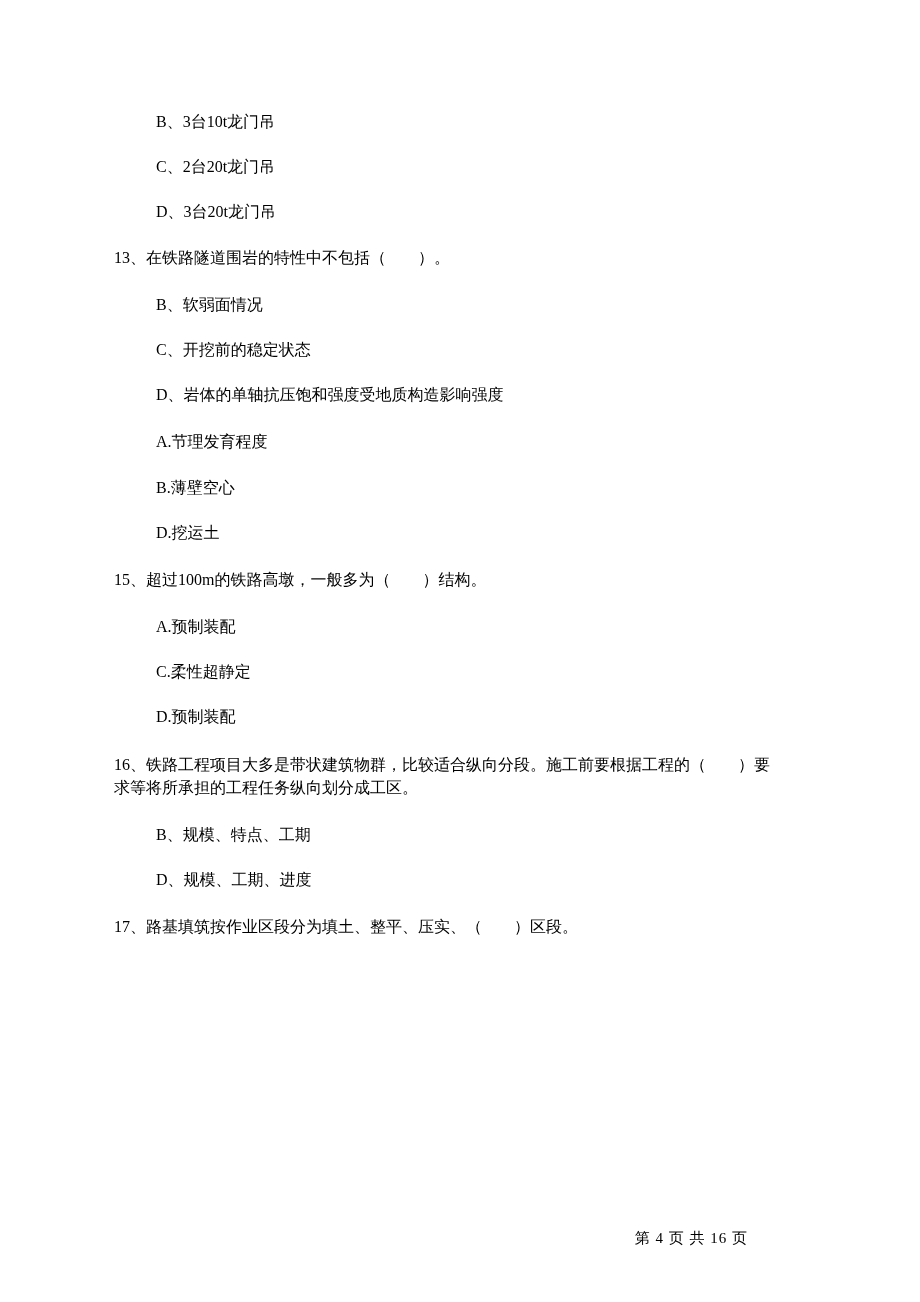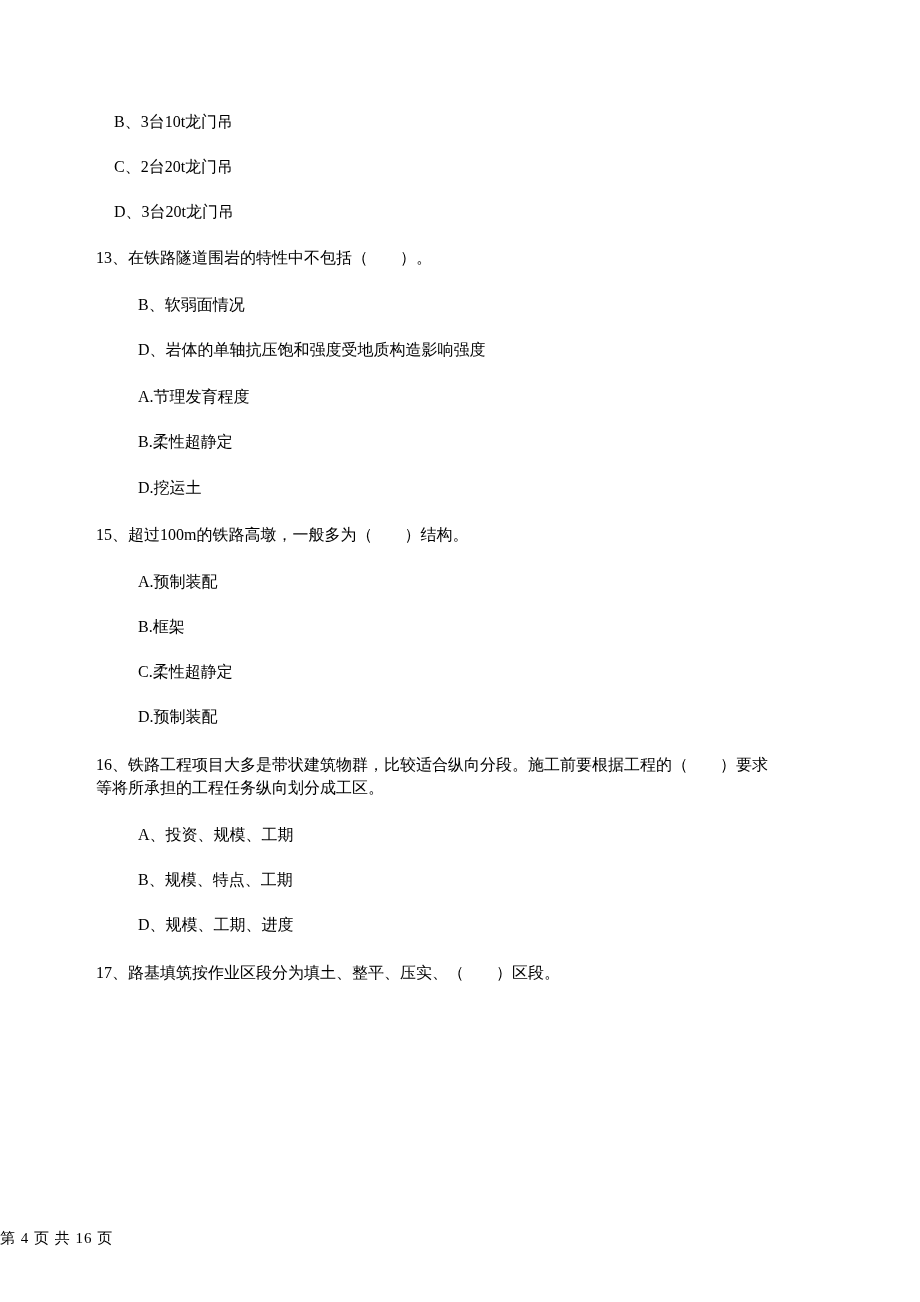--- a/index.html
+++ b/index.html
@@ -8,77 +8,75 @@
     background: #ffffff;
     font-family: "SimSun", "宋体", serif;
     font-size: 16px;
     color: #000000;
     width: 920px;
     height: 1302px;
     position: relative;
     box-sizing: border-box;
   }
   .page {
-    padding: 110px 140px 60px 72px;
+    padding: 110px 140px 60px 114px;
     box-sizing: border-box;
     line-height: 1.45;
   }
   .option {
     margin-left: 42px;
     margin-bottom: 22px;
   }
   .question {
     margin-bottom: 24px;
-    margin-left: 24px;
   }
   .question-text {
     margin-bottom: 24px;
   }
   .footer {
     position: absolute;
     bottom: 54px;
     left: 0;
     width: 748px;
-    text-align: left;
+    text-align: right;
     font-size: 15px;
     letter-spacing: 1px;
   }
 </style>
 </head>
 <body>
 
 <div class="page">
 
   <div class="option">B、3台10t龙门吊</div>
   <div class="option">C、2台20t龙门吊</div>
   <div class="option">D、3台20t龙门吊</div>
 
   <div class="question">
     <div class="question-text">13、在铁路隧道围岩的特性中不包括（　　）。</div>
     <div class="option">B、软弱面情况</div>
+    <div class="option">C、开挖前的稳定状态</div>
     <div class="option">D、岩体的单轴抗压饱和强度受地质构造影响强度</div>
   </div>
 
   <div class="question">
     <div class="option">A.节理发育程度</div>
-    <div class="option">B.柔性超静定</div>
+    <div class="option">B.薄壁空心</div>
     <div class="option">D.挖运土</div>
   </div>
 
   <div class="question">
     <div class="question-text">15、超过100m的铁路高墩，一般多为（　　）结构。</div>
     <div class="option">A.预制装配</div>
-    <div class="option">B.框架</div>
     <div class="option">C.柔性超静定</div>
     <div class="option">D.预制装配</div>
   </div>
 
   <div class="question">
     <div class="question-text">16、铁路工程项目大多是带状建筑物群，比较适合纵向分段。施工前要根据工程的（　　）要求等将所承担的工程任务纵向划分成工区。</div>
-    <div class="option">A、投资、规模、工期</div>
     <div class="option">B、规模、特点、工期</div>
     <div class="option">D、规模、工期、进度</div>
   </div>
 
   <div class="question">
     <div class="question-text">17、路基填筑按作业区段分为填土、整平、压实、（　　）区段。</div>
   </div>
 
 </div>
 

